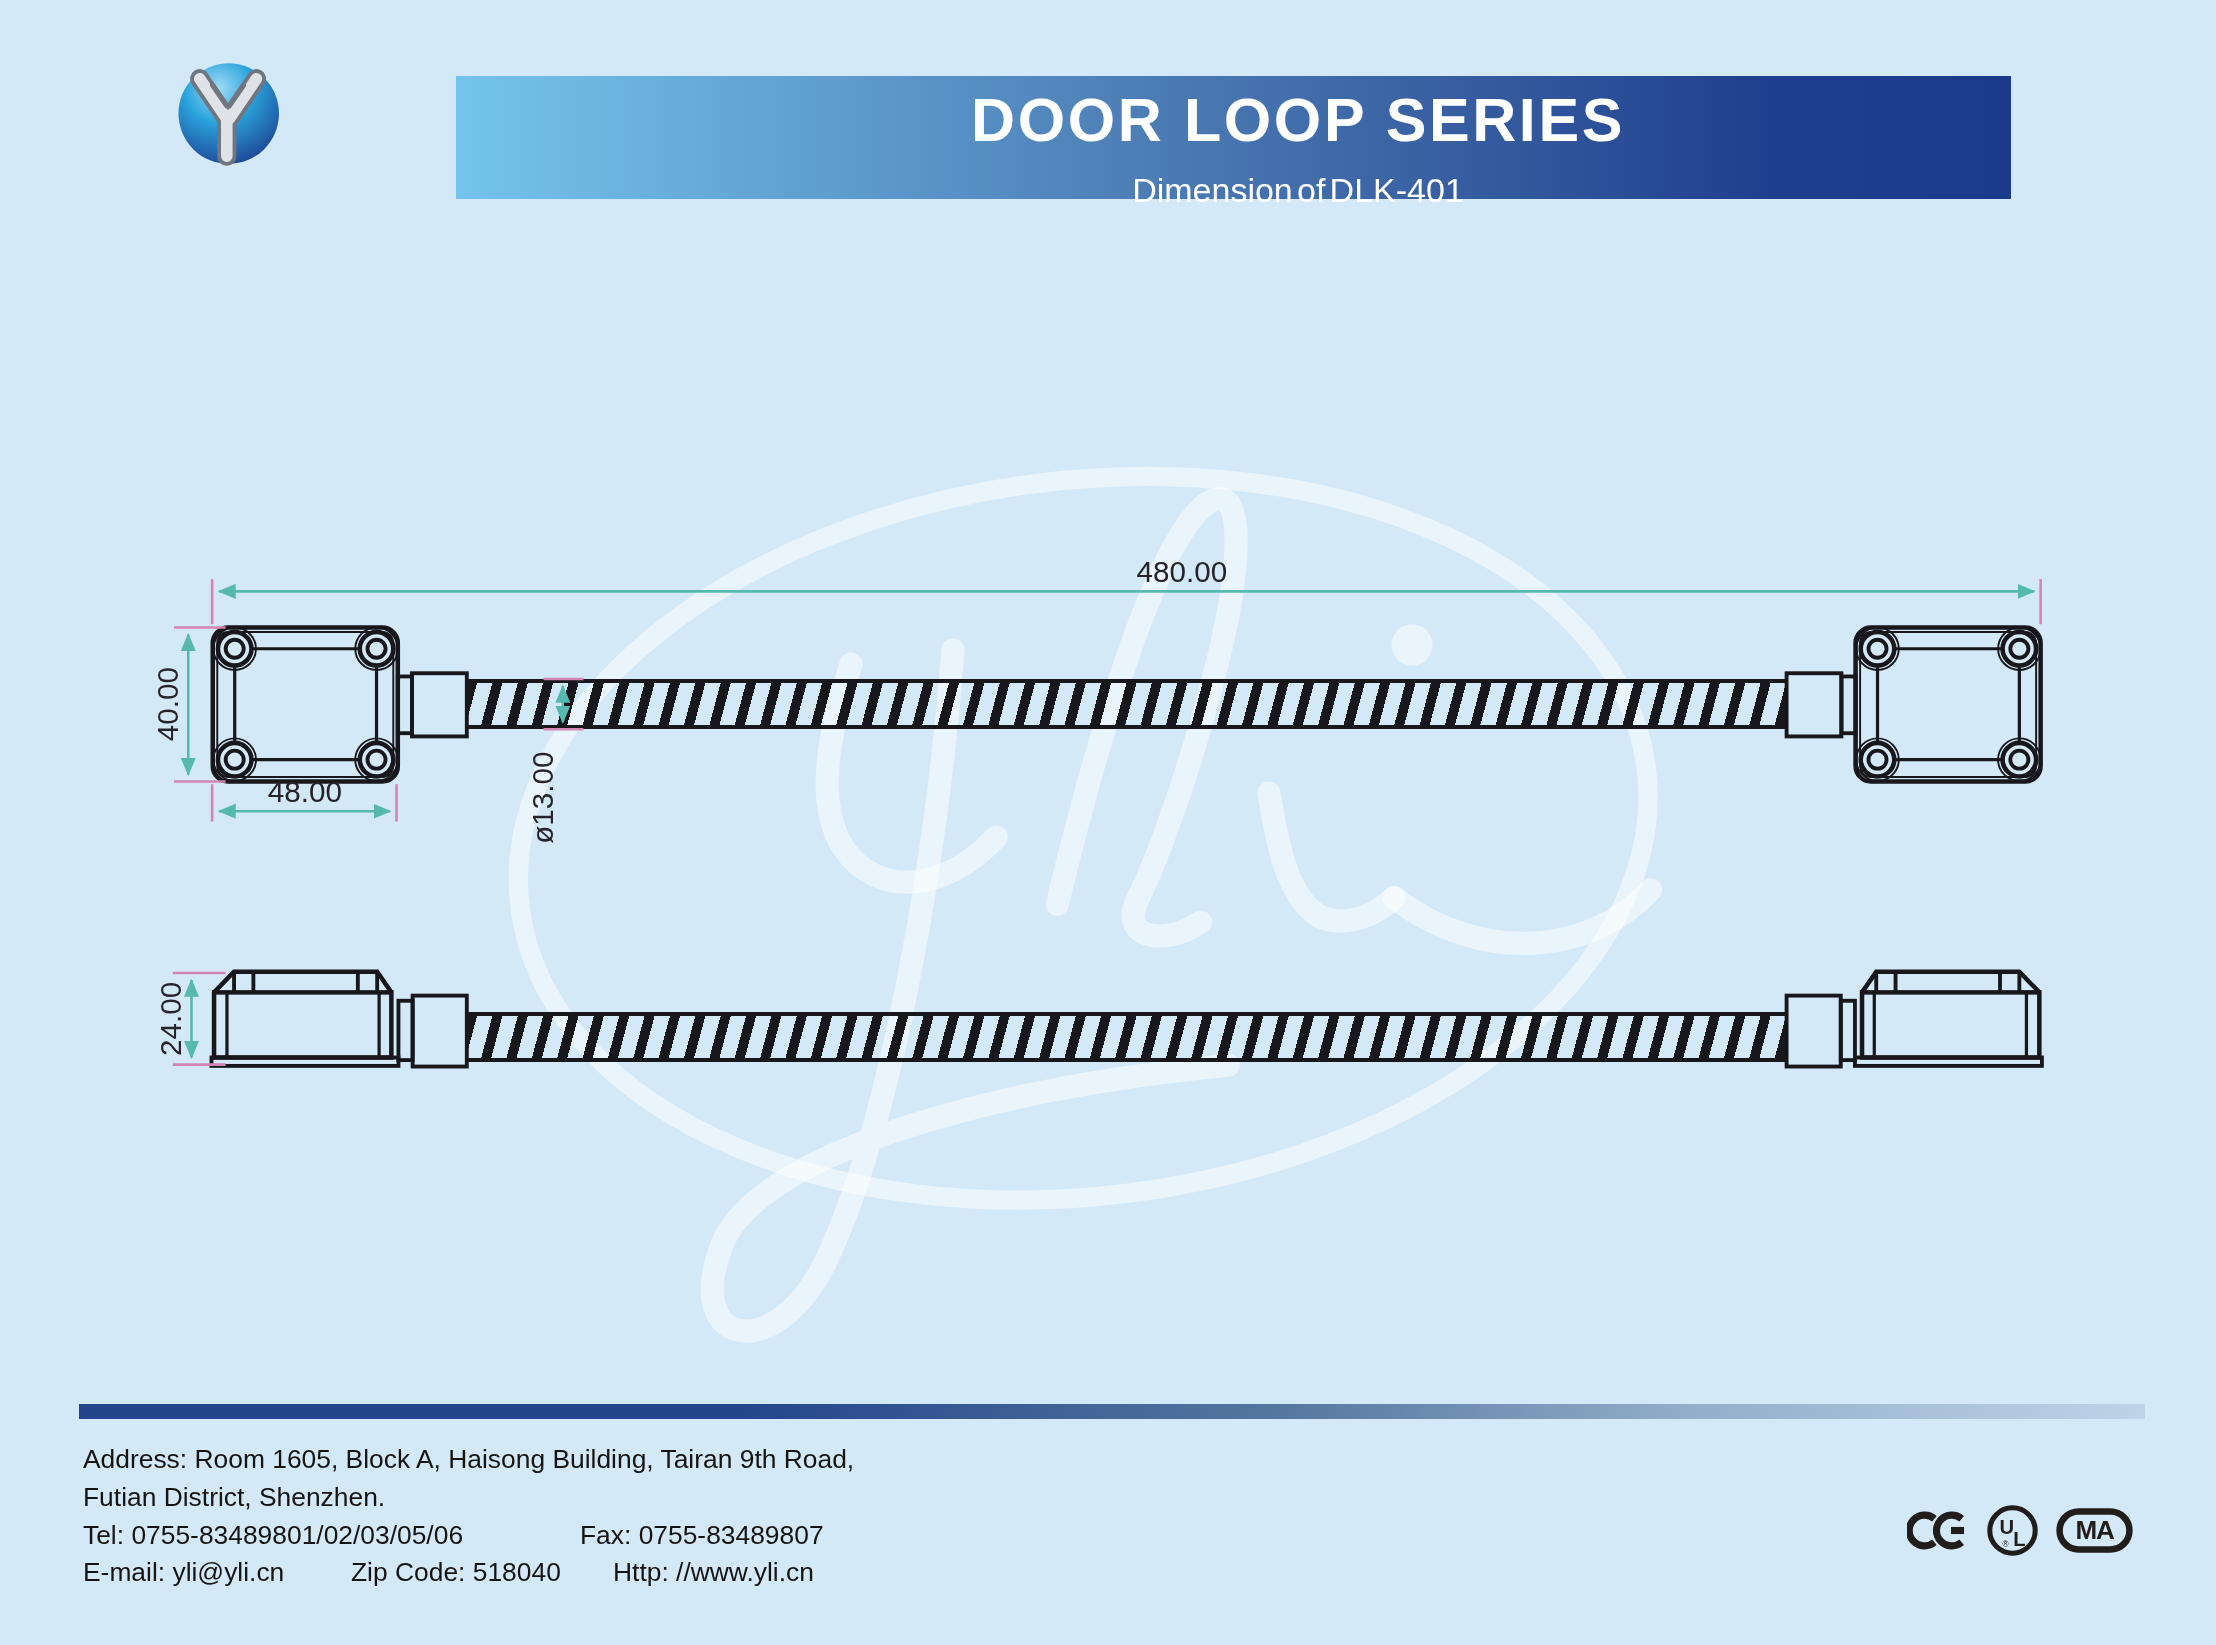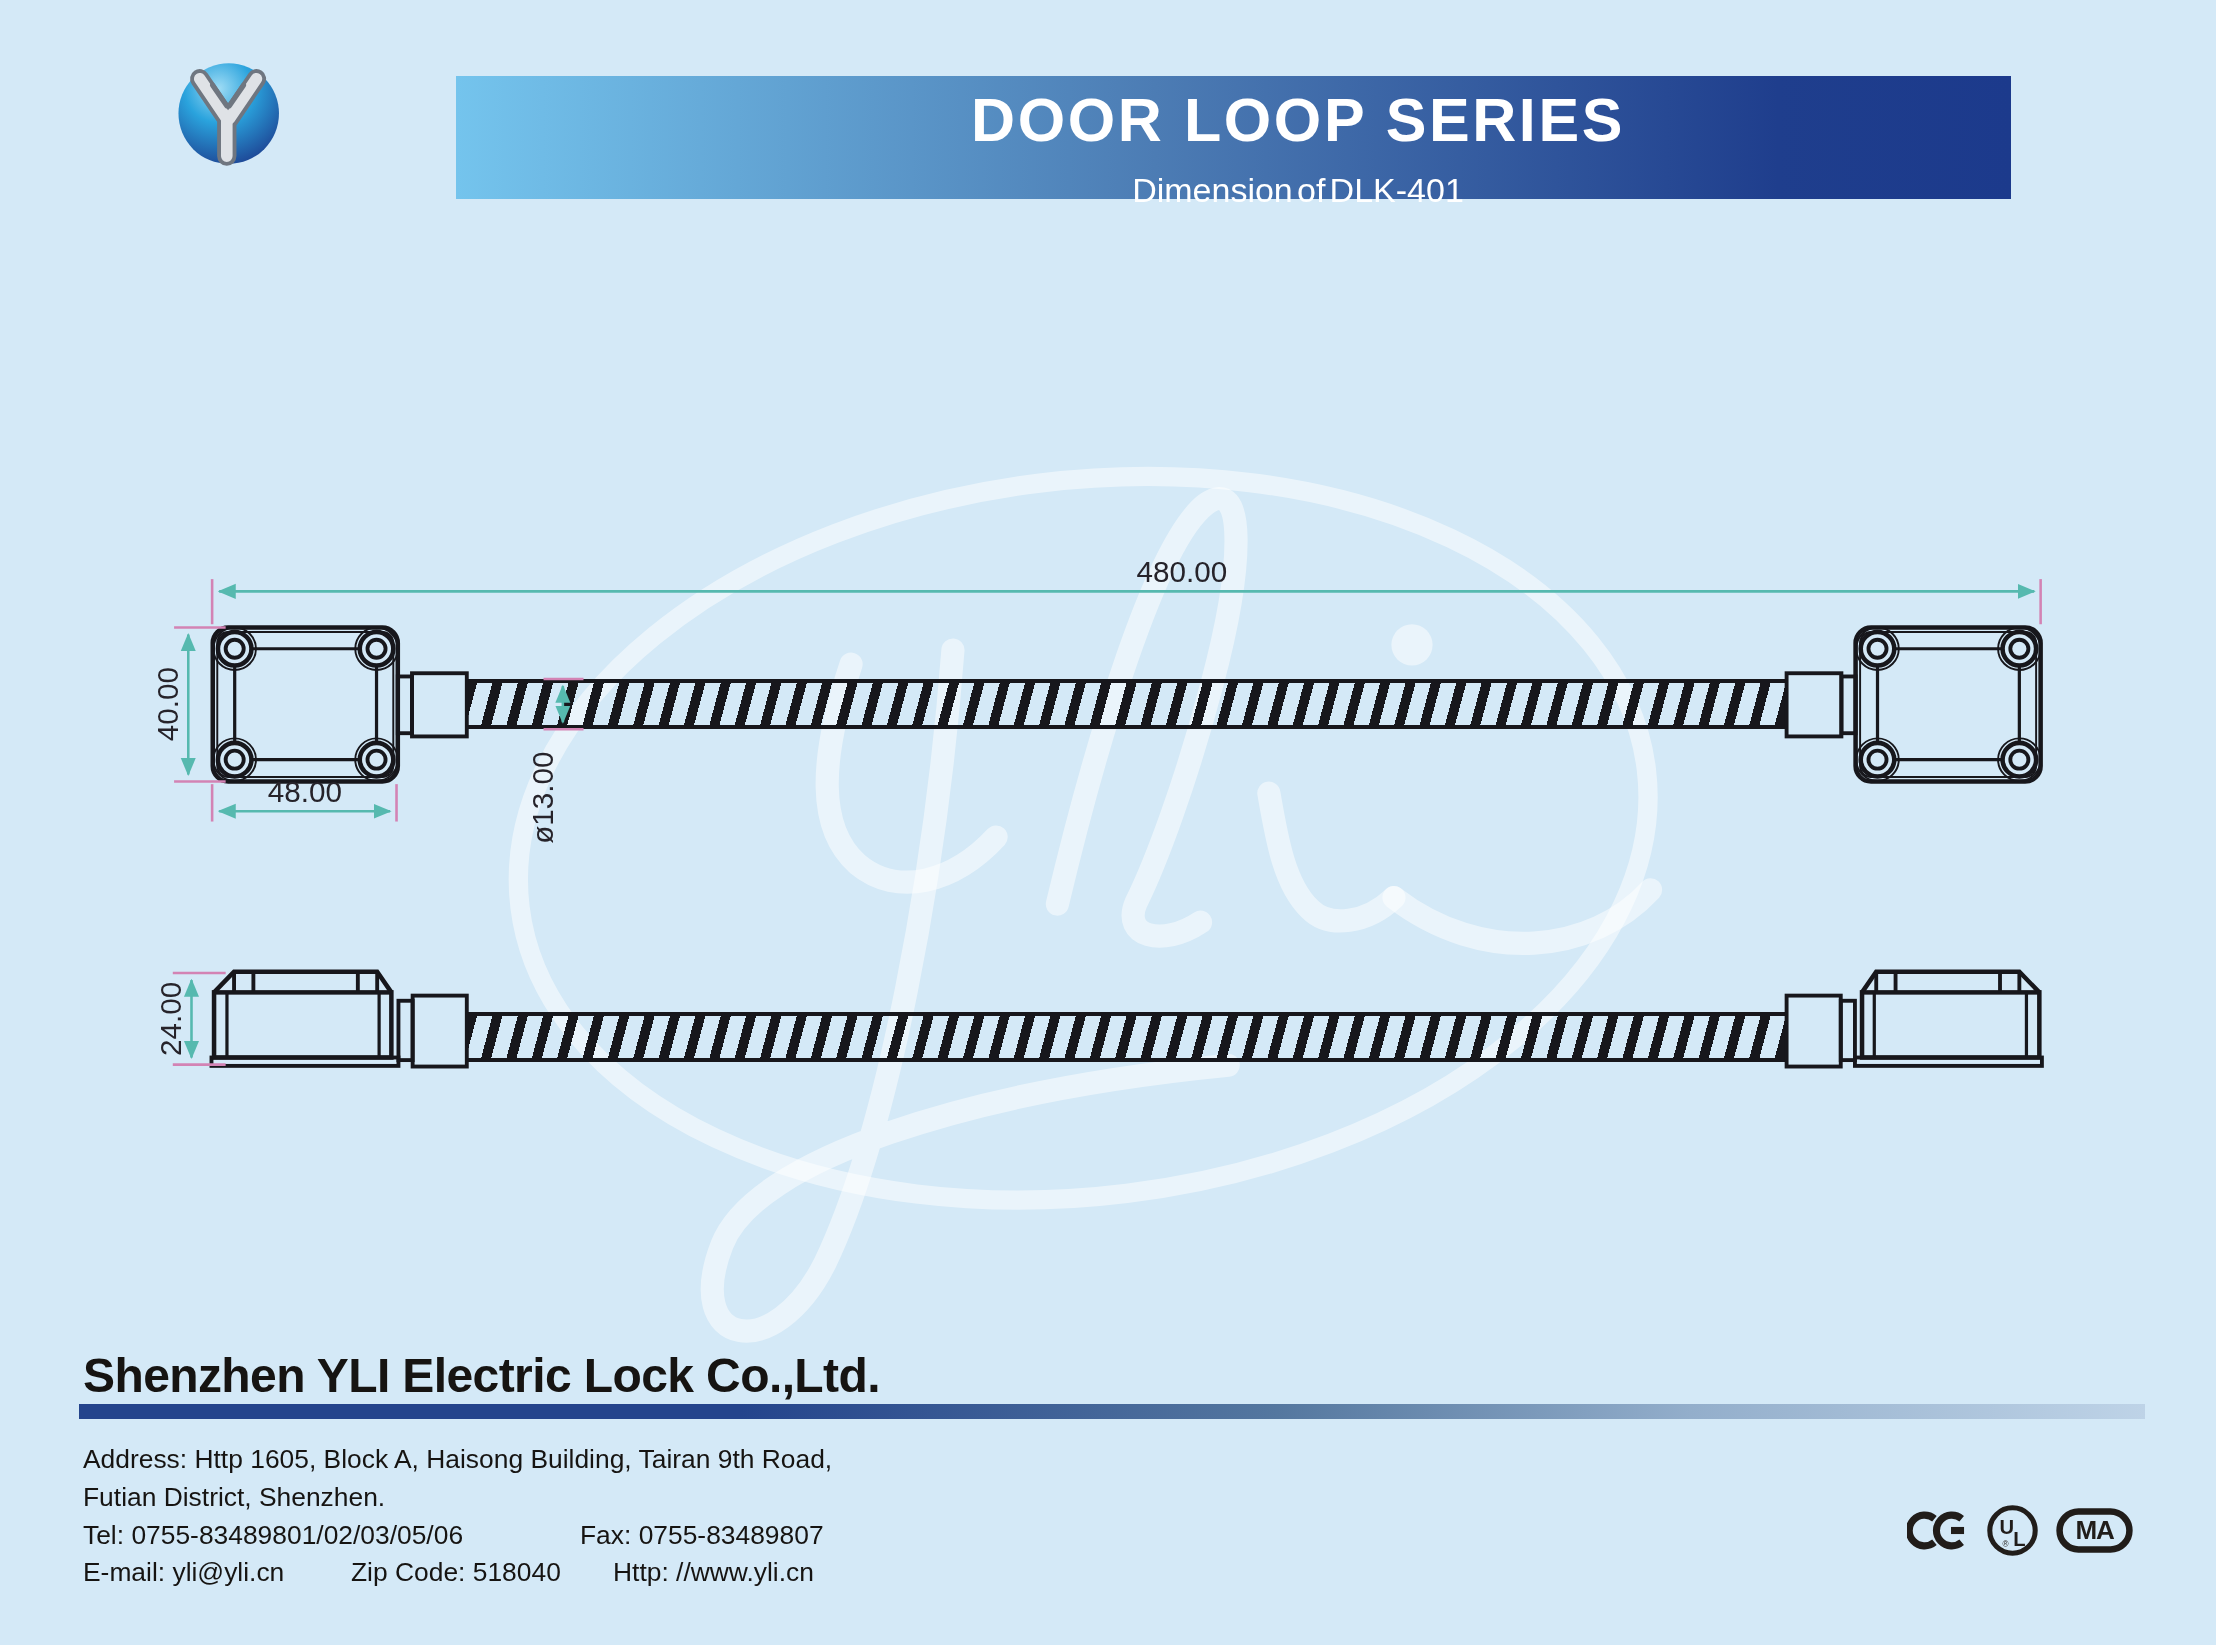--- a/index.html
+++ b/index.html
@@ -223,24 +223,23 @@
     </g>
     <g>
       <text class="dimtxt" x="1833" y="903" text-anchor="middle">480.00</text>
       <text class="dimtxt" x="276" y="1092" text-anchor="middle" transform="rotate(-90 276 1092)">40.00</text>
       <text class="dimtxt" x="473" y="1244" text-anchor="middle">48.00</text>
       <text class="dimtxt" x="858" y="1237" text-anchor="middle" transform="rotate(-90 858 1237)">ø13.00</text>
       <text class="dimtxt" x="280" y="1580" text-anchor="middle" transform="rotate(-90 280 1580)">24.00</text>
     </g>
   </svg>
 
-  <div class="abs company-name">Shenzhen YLI Electric Lock Co.,Ltd.</div>
   <div class="abs divider"></div>
 
-  <div class="abs addr" style="left:83px;top:1444px;">Address: Http 1605, Block A, Haisong Building, Tairan 9th Road,</div>
+  <div class="abs addr" style="left:83px;top:1444px;">Address: Room 1605, Block A, Haisong Building, Tairan 9th Road,</div>
   <div class="abs addr" style="left:83px;top:1482px;">Futian District, Shenzhen.</div>
   <div class="abs addr" style="left:83px;top:1520px;">Tel: 0755-83489801/02/03/05/06</div>
   <div class="abs addr" style="left:580px;top:1520px;">Fax: 0755-83489807</div>
   <div class="abs addr" style="left:83px;top:1557px;">E-mail: yli@yli.cn</div>
   <div class="abs addr" style="left:351px;top:1557px;">Zip Code: 518040</div>
   <div class="abs addr" style="left:613px;top:1557px;">Http: //www.yli.cn</div>
 
 
   <div class="abs certs">
     <svg width="62" height="45" viewBox="0 0 104 76">

